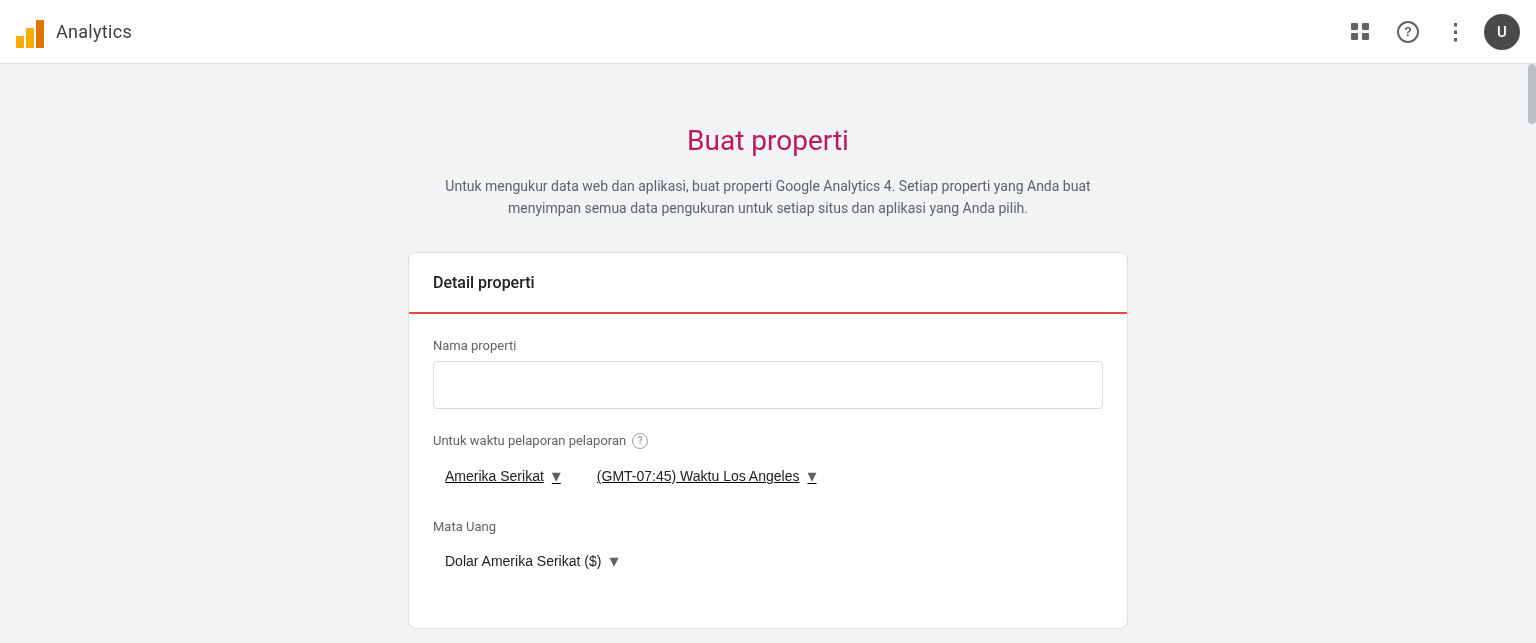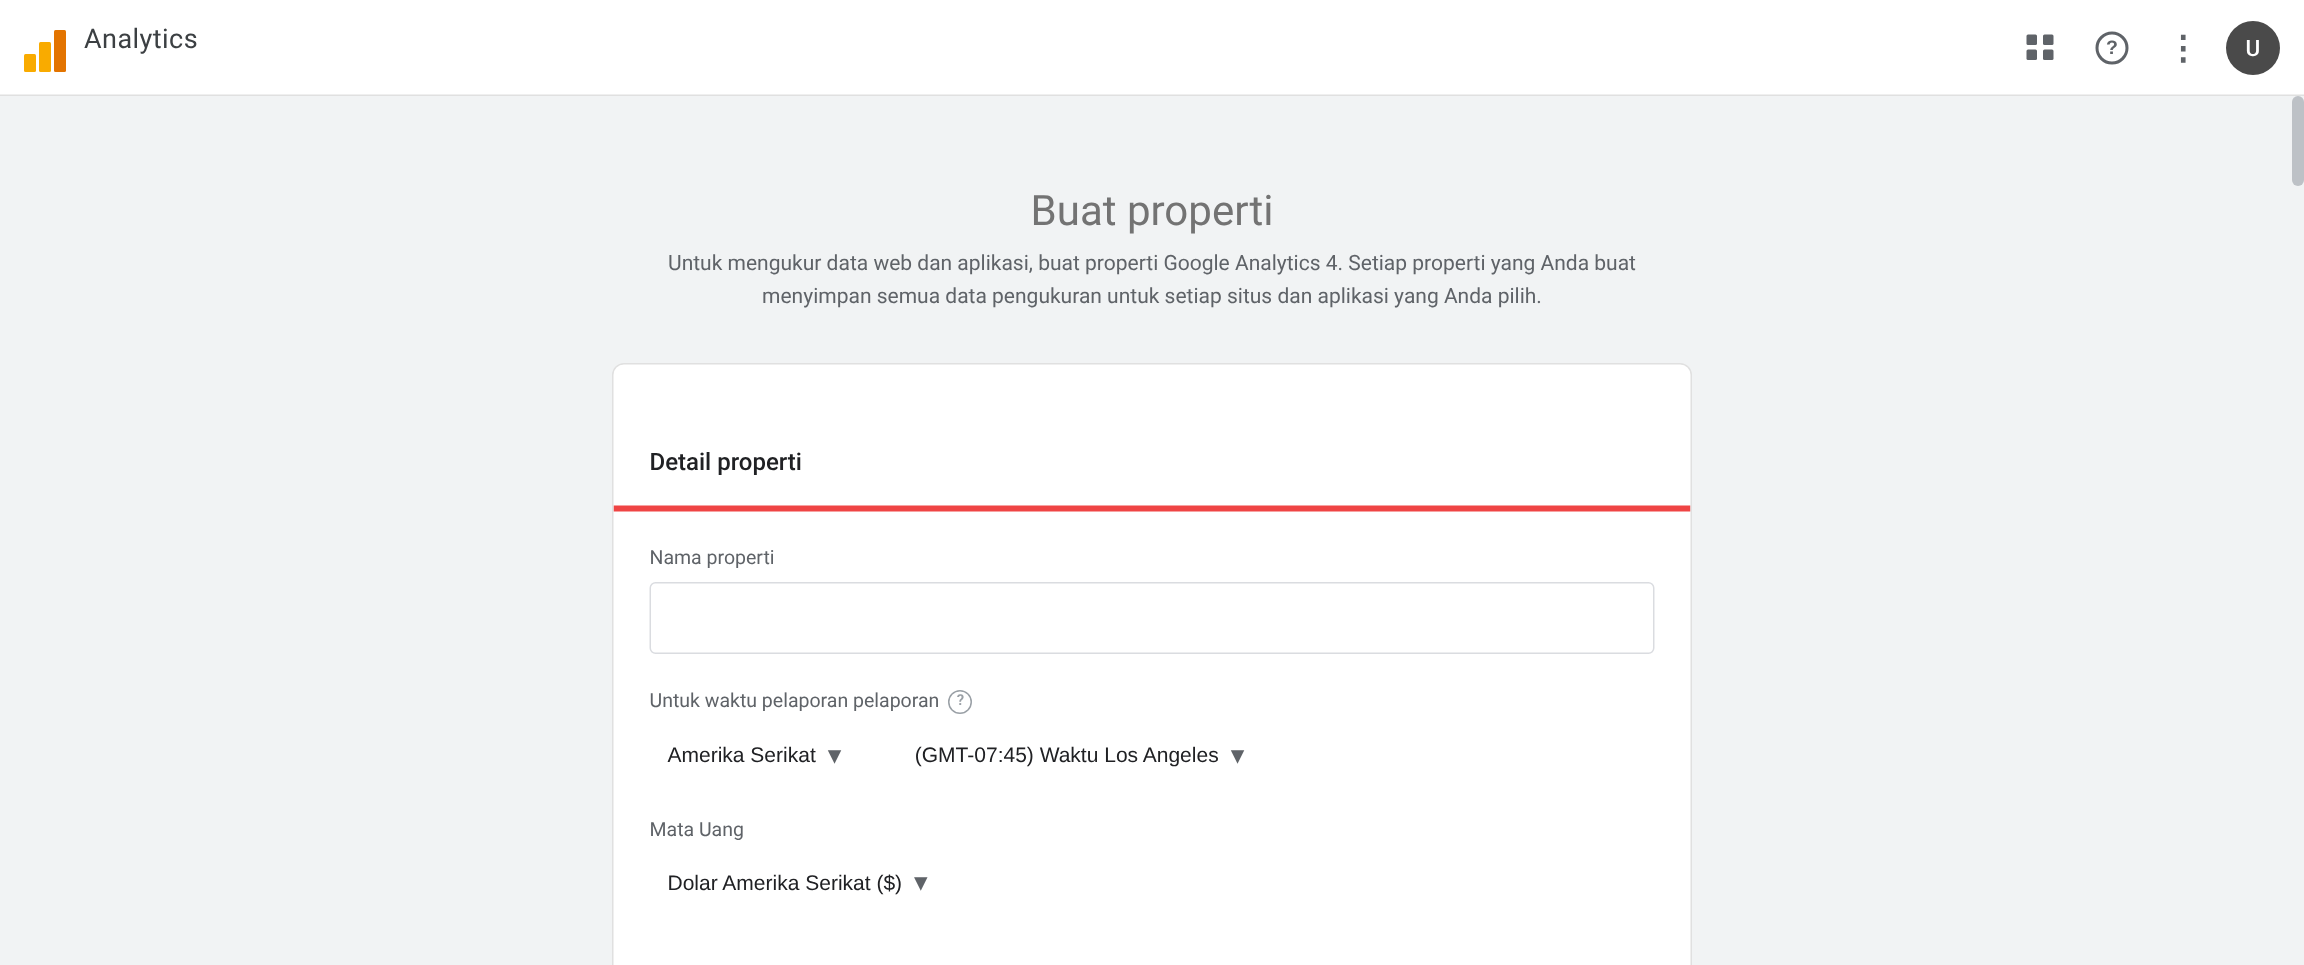--- a/index.html
+++ b/index.html
@@ -23,21 +23,21 @@
       display: flex;
       align-items: center;
       justify-content: space-between;
       padding: 0 16px;
       border-bottom: 1px solid #e0e0e0;
       position: relative;
     }
 
     .header-left {
       display: flex;
-      align-items: flex-start;
+      align-items: center;
       gap: 12px;
     }
 
     .analytics-logo {
       display: flex;
       align-items: flex-end;
       gap: 2px;
       height: 32px;
     }
 
@@ -160,22 +160,22 @@
       display: flex;
       flex-direction: column;
       align-items: center;
       padding: 60px 20px 40px;
       min-height: 579px;
     }
 
     .page-title {
       font-size: 28px;
       font-weight: 400;
-      color: #737373;
-      margin-bottom: 8px;
+      color: #be185d;
+      margin-bottom: 18px;
     }
 
     .page-description {
       font-size: 14px;
       color: #5f6368;
       text-align: center;
       max-width: 720px;
       line-height: 1.6;
       margin-bottom: 32px;
     }
@@ -184,22 +184,21 @@
     .card {
       background-color: #fff;
       border-radius: 8px;
       border: 1px solid #e0e0e0;
       width: 720px;
       overflow: hidden;
     }
 
     .card-header {
       padding: 20px 24px;
-      border-bottom: 4px solid #ef4444;
-      margin-top: 35px;
+      border-bottom: 2px solid #ef4444;
     }
 
     .card-header-title {
       font-size: 16px;
       font-weight: 500;
       color: #202124;
     }
 
     .card-body {
       padding: 24px;
@@ -239,22 +238,23 @@
       border-radius: 4px;
       padding: 0 12px;
       font-size: 14px;
       color: #202124;
       outline: none;
       background: #fff;
     }
 
     .timezone-row {
       display: flex;
-      gap: 25px;
-      align-items: center;
+      gap: 12px;
+      align-items: center;
+      text-decoration: underline;
     }
 
     .select-dropdown {
       display: flex;
       align-items: center;
       gap: 6px;
       padding: 8px 12px;
       border: none;
       background: transparent;
       cursor: pointer;

